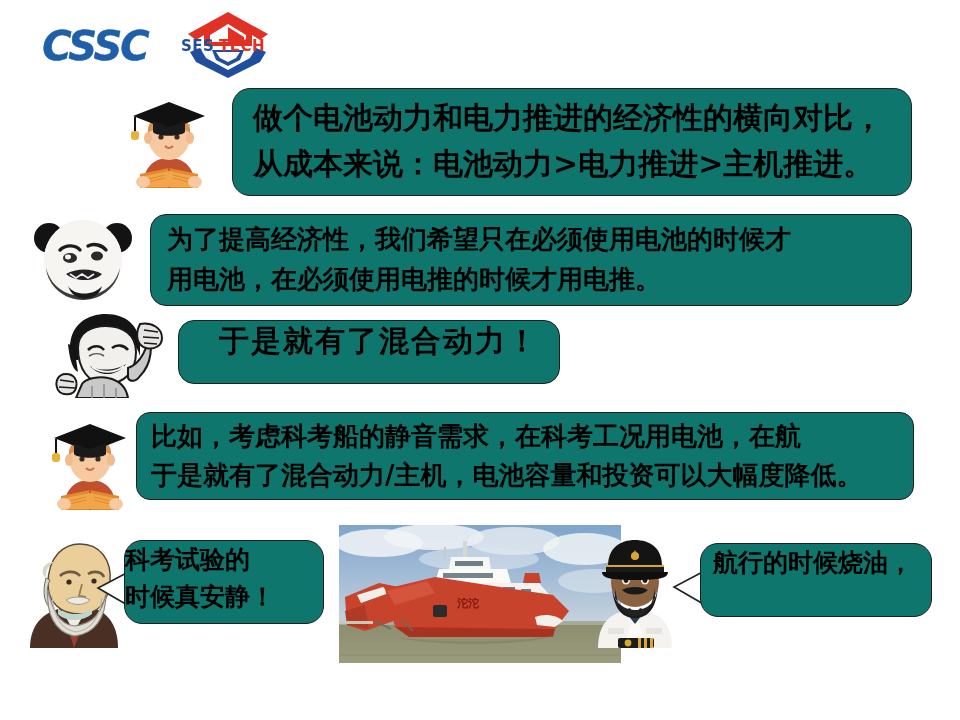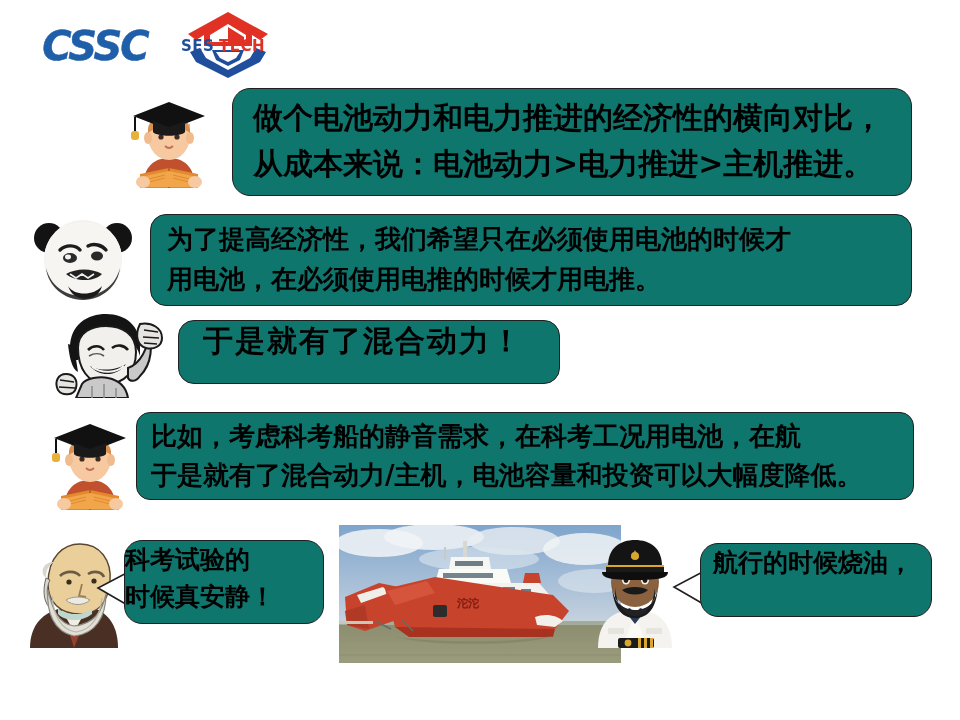--- a/index.html
+++ b/index.html
@@ -63,21 +63,21 @@
 
   
   #bubble-1 { left: 232px; top: 88px; width: 680px; height: 108px; padding: 6px 0 6px 20px; border-radius: 18px;}
   #bubble-1 p { font-size: 30px; line-height: 46px; }
 
   
   #bubble-2 { left: 150px; top: 214px; width: 762px; height: 92px; padding: 4px 0 20px 16px; border-radius: 16px;}
   #bubble-2 p { font-size: 26px; line-height: 40px; }
 
   
-  #bubble-3 { left: 178px; top: 320px; width: 382px; height: 64px; padding-left: 24px; border-radius: 16px;}
+  #bubble-3 { left: 178px; top: 320px; width: 382px; height: 64px; padding-left: 40px; border-radius: 16px;}
   #bubble-3 p { font-size: 30px; line-height: 40px; letter-spacing: 2px; }
 
   
   #bubble-4 { left: 136px; top: 412px; width: 778px; height: 88px; padding: 4px 0 4px 14px; border-radius: 14px;}
   #bubble-4 p { font-size: 26px; line-height: 39px; }
 
   
   #bubble-5 { left: 124px; top: 540px; width: 200px; height: 84px; border-radius: 18px;}
   #bubble-5 p { font-size: 25px; line-height: 37px; }
 

